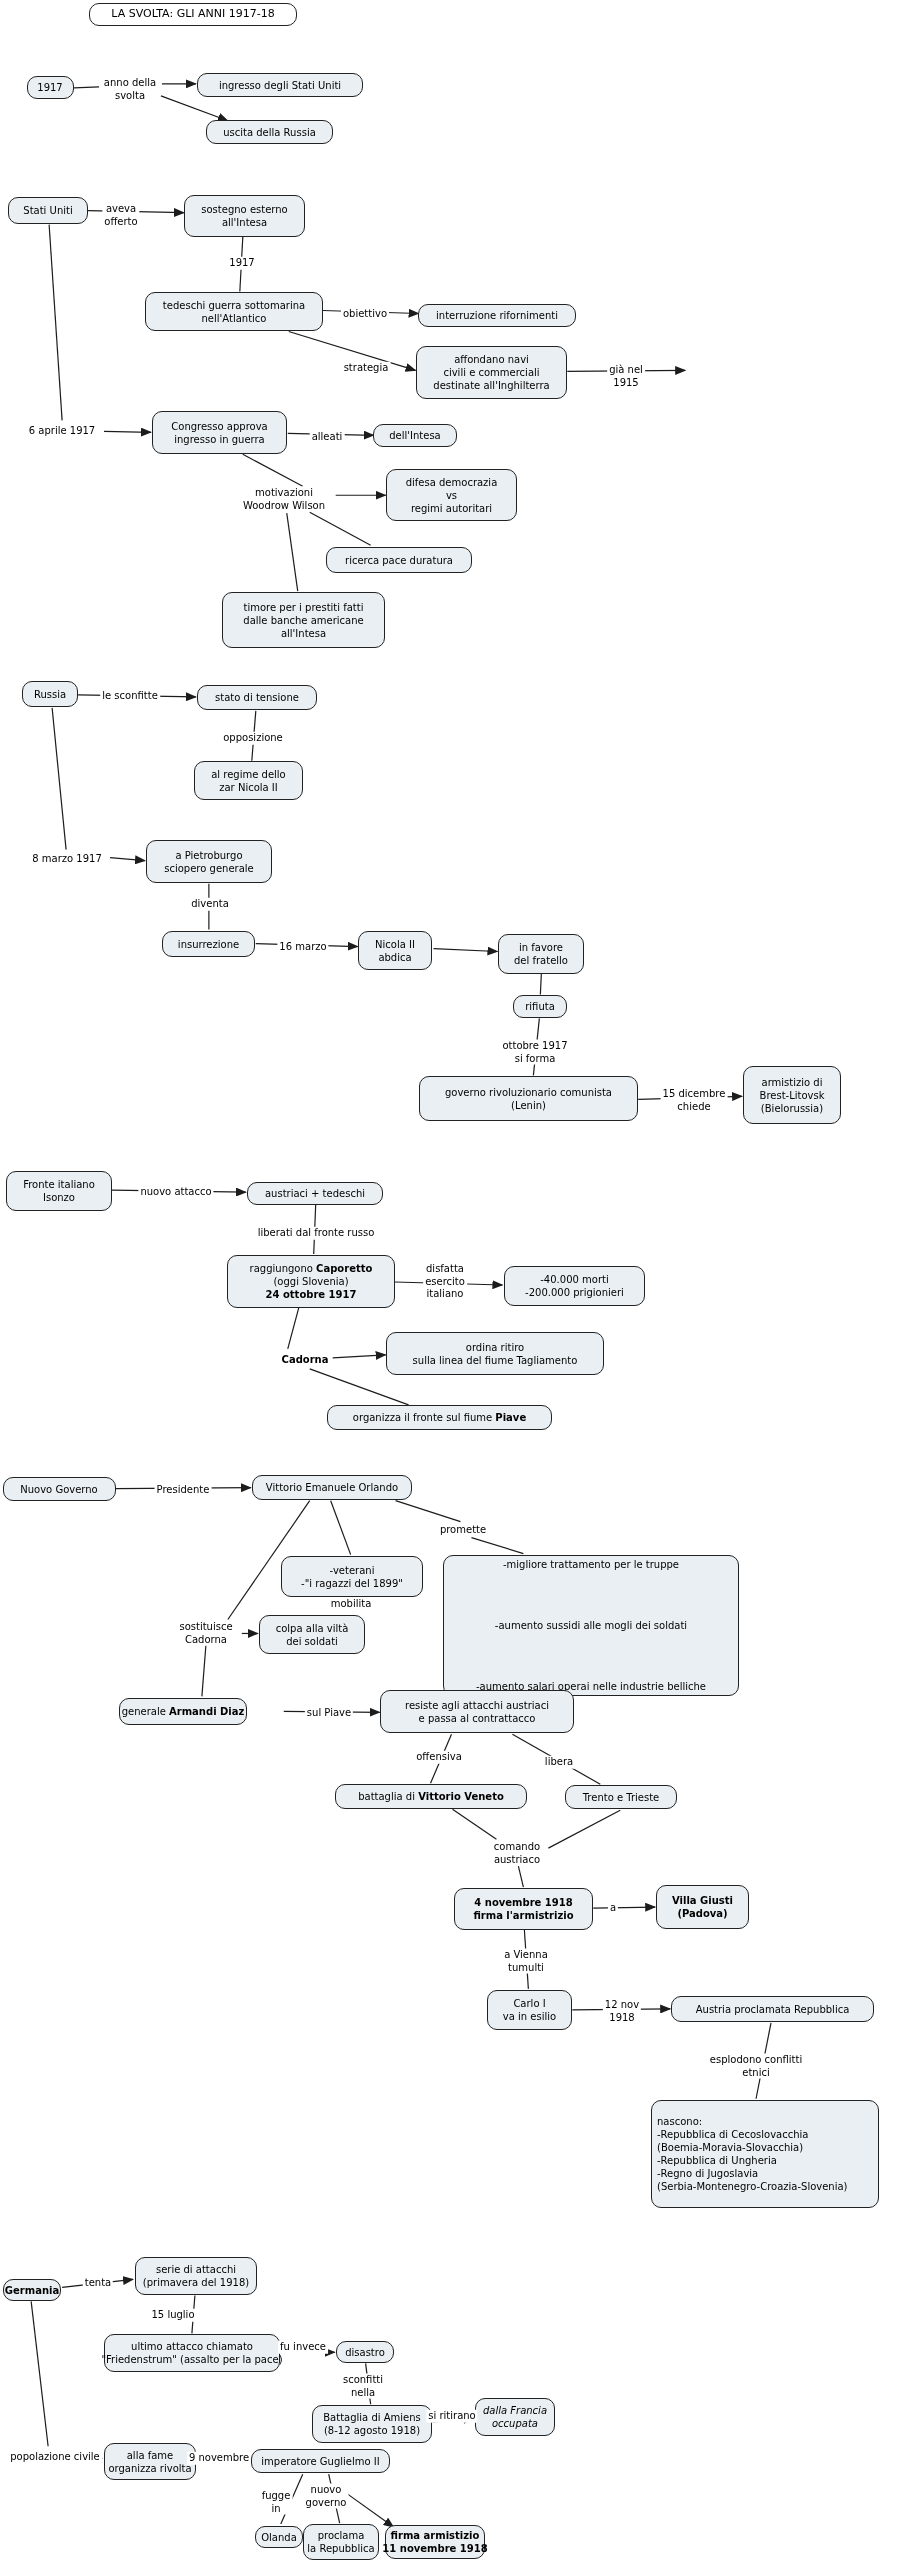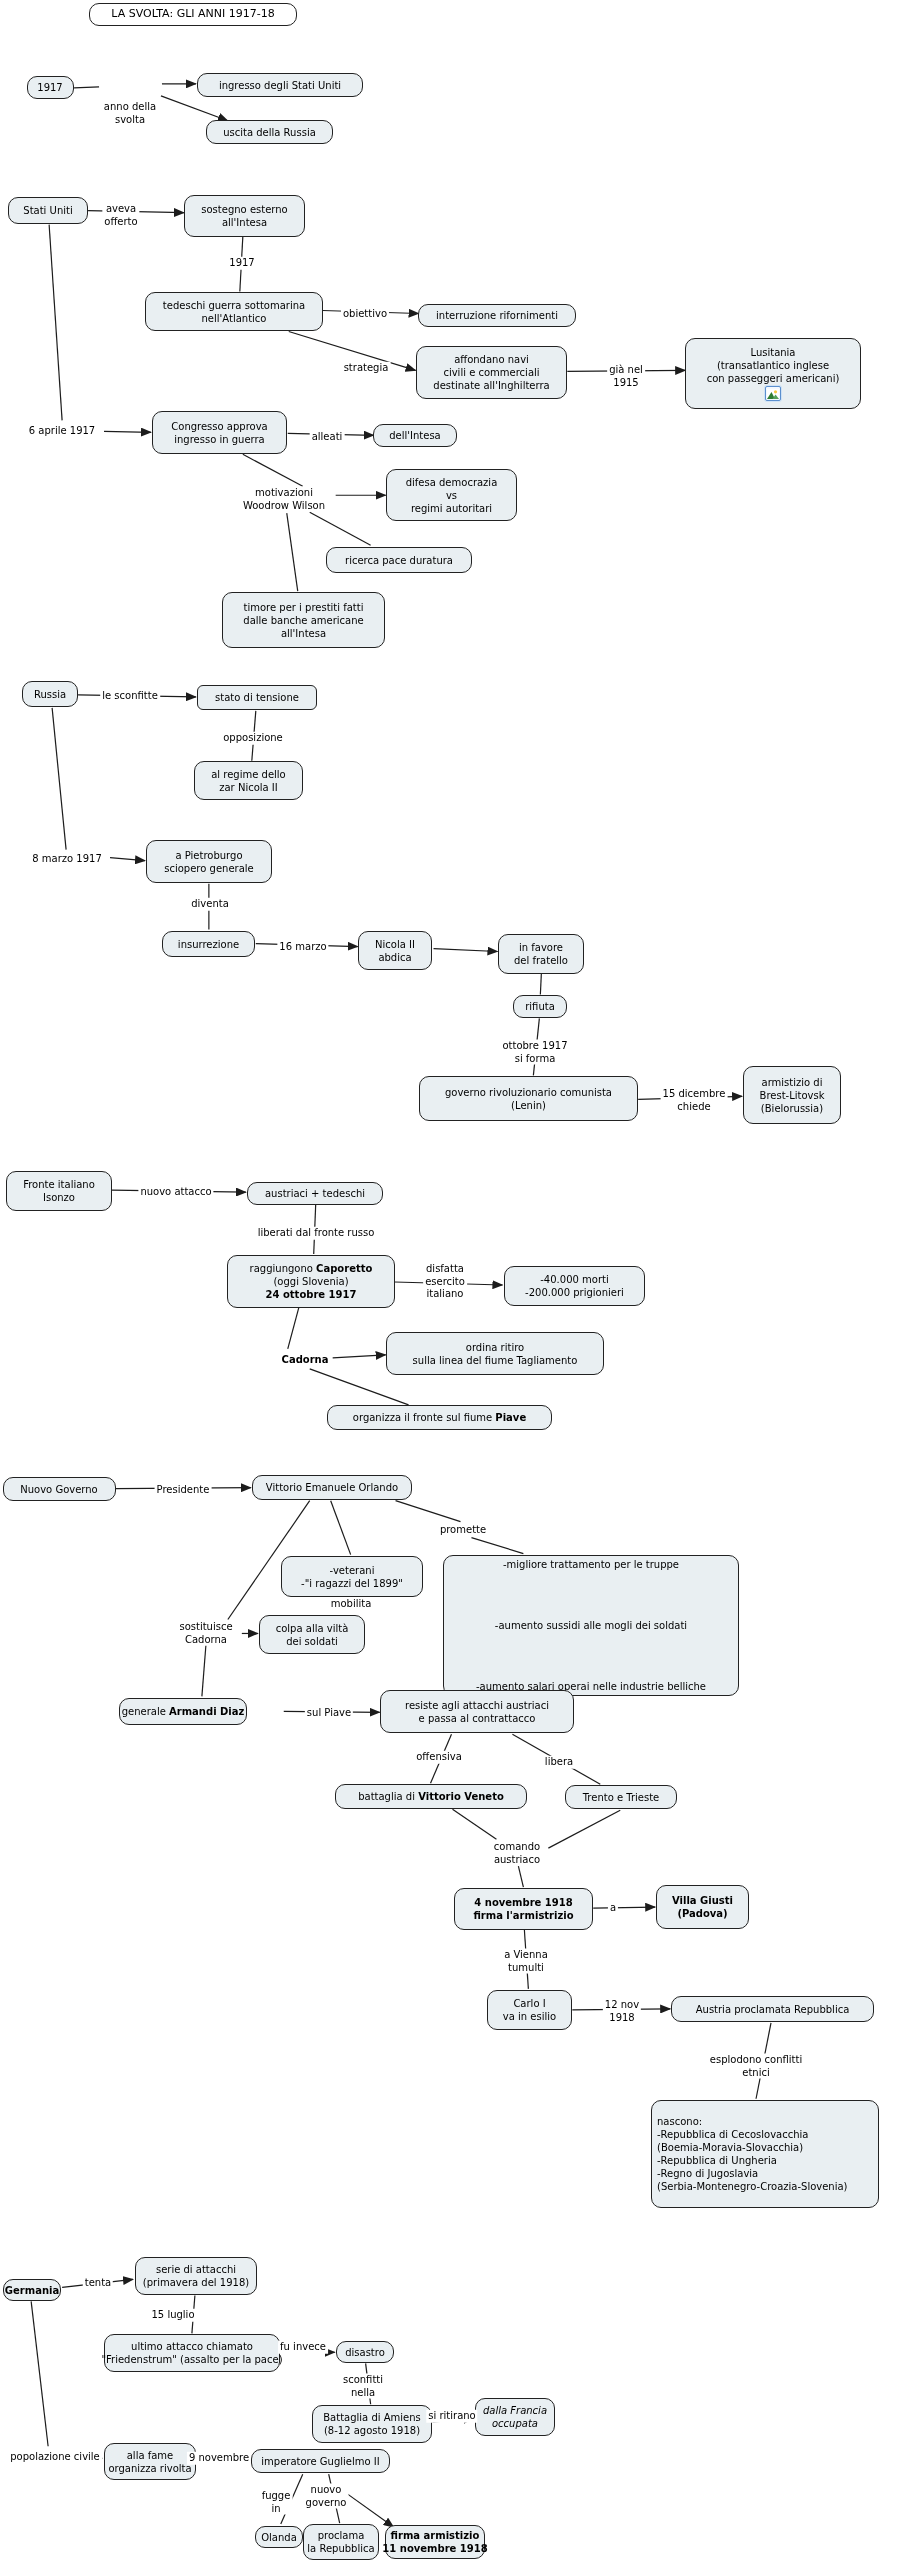--- a/index.html
+++ b/index.html
@@ -122,33 +122,20 @@
       <div>nell'Atlantico</div>
     </div>
     <div class="node" style="left: 418px; top: 304px; width: 158px; min-height: 23px;">
       <div>interruzione rifornimenti</div>
     </div>
     <div class="node" style="left: 416px; top: 346px; width: 151px; min-height: 53px;">
       <div>affondano navi</div>
       <div>civili e commerciali</div>
       <div>destinate all'Inghilterra</div>
     </div>
-    <div class="node" style="left: 685px; top: 338px; width: 176px; min-height: 71px;">
-      <div>Lusitania</div>
-      <div>(transatlantico inglese</div>
-      <div>con passeggeri americani)</div>
-      <div class="res-icon">
-        <svg width="12" height="10" viewBox="0 0 12 10">
-          <rect x="0" y="0" width="12" height="10" fill="#ffffff"></rect>
-          <circle cx="8.5" cy="2.8" r="1.6" fill="#f5c842"></circle>
-          <polygon points="0,10 4.5,3 8,10" fill="#2e7d32"></polygon>
-          <polygon points="5.5,10 8.5,5.5 12,10" fill="#55a05a"></polygon>
-        </svg>
-      </div>
-    </div>
     <div class="node" style="left: 152px; top: 411px; width: 135px; min-height: 43px;">
       <div>Congresso approva</div>
       <div>ingresso in guerra</div>
     </div>
     <div class="node" style="left: 373px; top: 424px; width: 84px; min-height: 23px;">
       <div>dell'Intesa</div>
     </div>
     <div class="node" style="left: 386px; top: 469px; width: 131px; min-height: 52px;">
       <div>difesa democrazia</div>
       <div>vs</div>
@@ -158,21 +145,21 @@
       <div>ricerca pace duratura</div>
     </div>
     <div class="node" style="left: 222px; top: 592px; width: 163px; min-height: 56px;">
       <div>timore per i prestiti fatti</div>
       <div>dalle banche americane</div>
       <div>all'Intesa</div>
     </div>
     <div class="node" style="left: 22px; top: 681px; width: 56px; min-height: 26px;">
       <div>Russia</div>
     </div>
-    <div class="node" style="left: 197px; top: 685px; width: 120px; min-height: 25px; border-radius: 6px;">
+    <div class="node" style="left: 197px; top: 685px; width: 120px; min-height: 25px;">
       <div>stato di tensione</div>
     </div>
     <div class="node" style="left: 194px; top: 761px; width: 109px; min-height: 39px;">
       <div>al regime dello</div>
       <div>zar Nicola II</div>
     </div>
     <div class="node" style="left: 146px; top: 840px; width: 126px; min-height: 43px;">
       <div>a Pietroburgo</div>
       <div>sciopero generale</div>
     </div>
@@ -310,21 +297,21 @@
       <div>Olanda</div>
     </div>
     <div class="node" style="left: 303px; top: 2524px; width: 76px; min-height: 36px;">
       <div>proclama</div>
       <div>la Repubblica</div>
     </div>
     <div class="node" style="left: 385px; top: 2525px; width: 100px; min-height: 34px;">
       <div><span class="b">firma armistizio</span></div>
       <div><span class="b">11 novembre 1918</span></div>
     </div>
-    <div class="label" style="left: 130px; top: 89px; margin-top: 24px;">
+    <div class="label" style="left: 130px; top: 89px;">
       <div>anno della</div>
       <div>svolta</div>
     </div>
     <div class="label" style="left: 121px; top: 215px;">
       <div>aveva</div>
       <div>offerto</div>
     </div>
     <div class="label" style="left: 242px; top: 263px;">
       <div>1917</div>
     </div>

